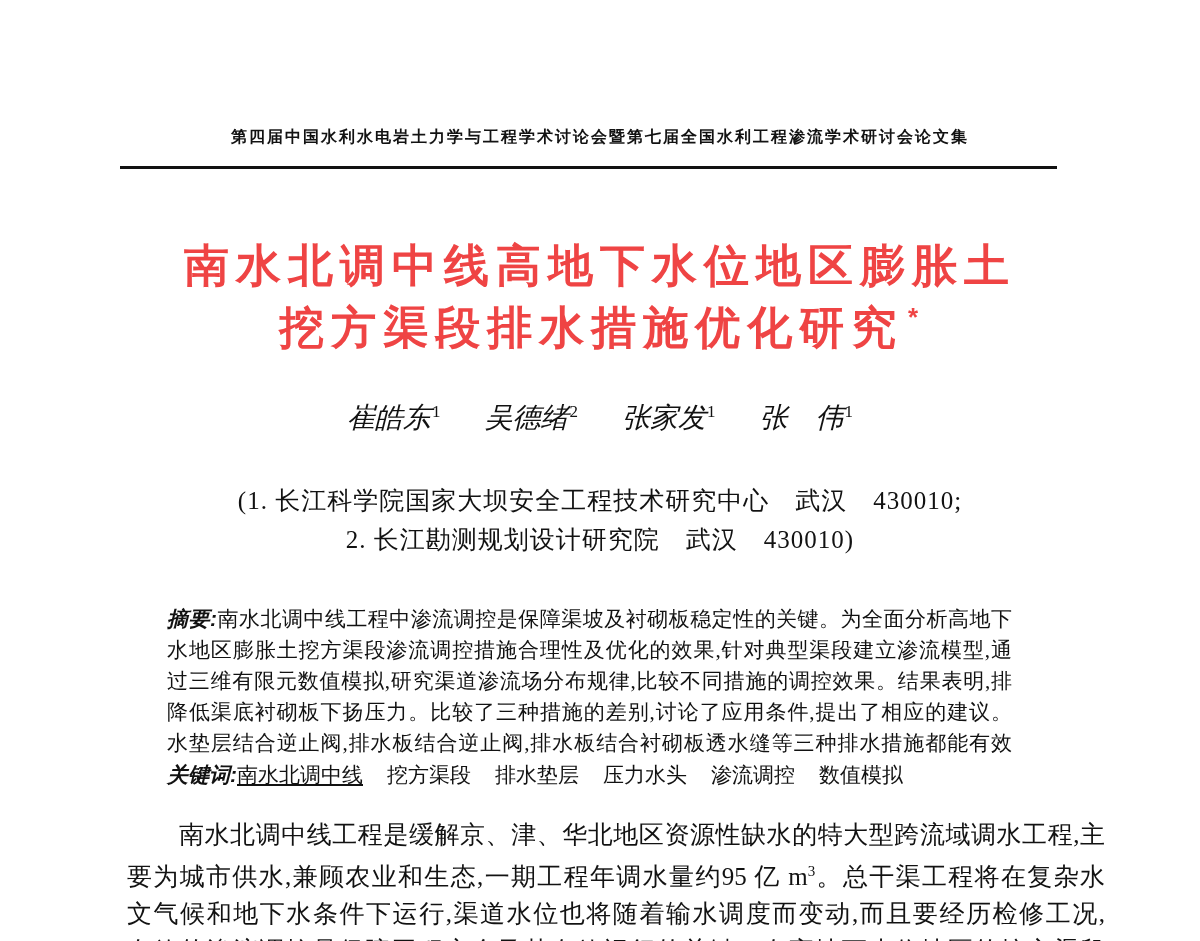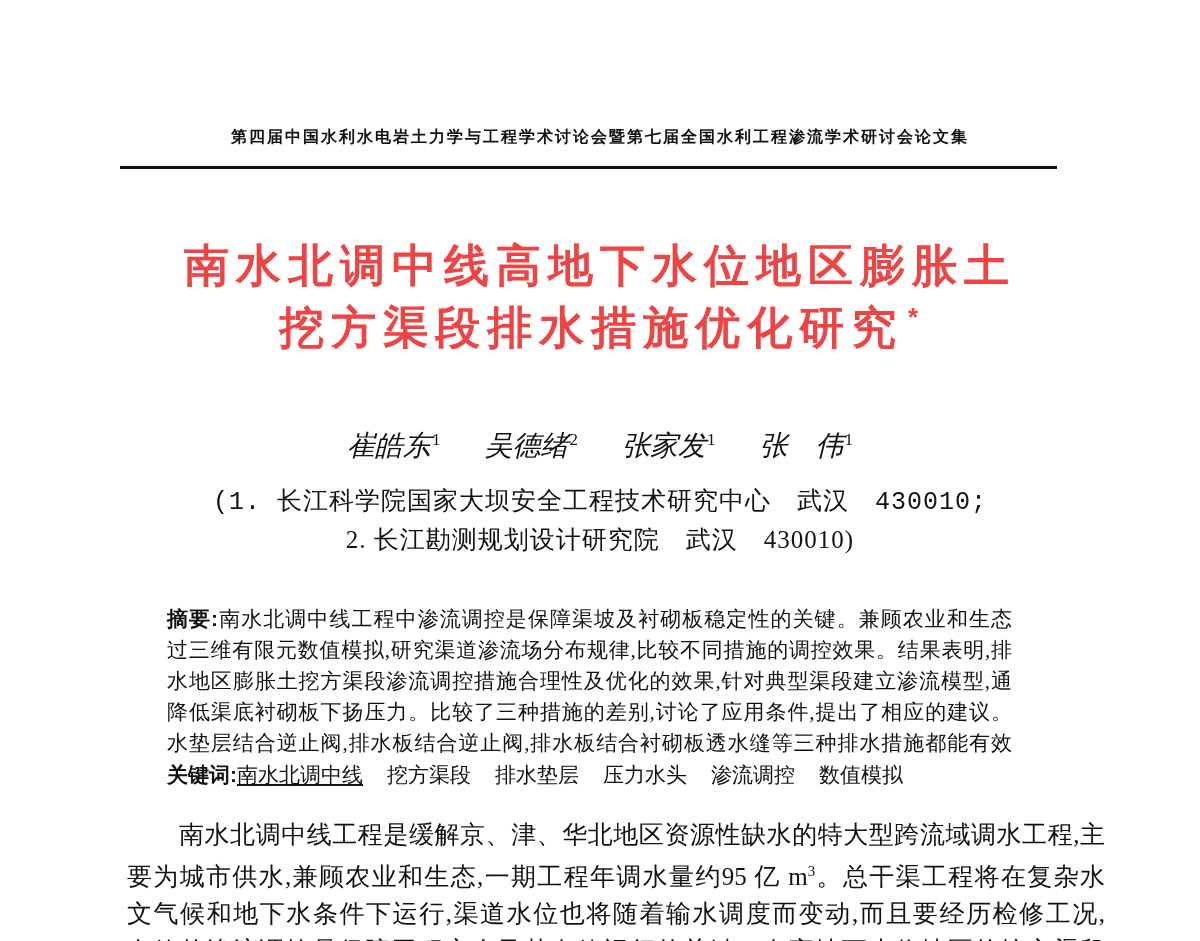--- a/index.html
+++ b/index.html
@@ -57,56 +57,56 @@
   
   .authors {
     position: absolute;
     top: 399px; left: 0; width: 100%;
     display: flex;
     justify-content: center;
     gap: 44px;
     font-size: 28px;
     font-style: italic;
     white-space: nowrap;
-    margin-top: 28px;
   }
   .author sup {
     font-style: normal;
     font-size: 17px;
     vertical-align: 10px;
     margin-left: 1px;
   }
 
   
   .affil {
     position: absolute;
     left: 0; width: 100%;
     text-align: center;
     font-size: 25px;
     letter-spacing: 1px;
     white-space: nowrap;
   }
-  .affil.a1 { top: 484px; font-family: Liberation Mono, monospace; }
+  .affil.a1 { top: 484px; }
   .affil.a2 { top: 523px; }
 
   
   .abstract {
     position: absolute;
     top: 603px; left: 167px; width: 845px;
     font-size: 21px;
     line-height: 31px;
   }
   .ab-line {
     text-align: justify;
     text-align-last: justify;
     text-justify: inter-character;
   }
   .ab-label {
     font-family: "Liberation Sans", sans-serif;
     font-weight: 700;
+    font-style: italic;
   }
   .kw-line { display: flex; align-items: baseline; white-space: nowrap; }
   .kw { margin-left: 24px; }
   .kw.first { margin-left: 0; text-decoration: underline; }
 
   
   .bodytext {
     position: absolute;
     top: 816px; left: 127px; width: 978px;
     font-size: 25px;
@@ -140,23 +140,23 @@
     <span class="author"><span>崔皓东</span><sup>1</sup></span>
     <span class="author"><span>吴德绪</span><sup>2</sup></span>
     <span class="author"><span>张家发</span><sup>1</sup></span>
     <span class="author"><span>张　伟</span><sup>1</sup></span>
   </div>
 
   <div class="affil a1">(1. 长江科学院国家大坝安全工程技术研究中心　武汉　430010;</div>
   <div class="affil a2">2. 长江勘测规划设计研究院　武汉　430010)</div>
 
   <div class="abstract">
-    <div class="ab-line"><span class="ab-label">摘要:</span><span>南水北调中线工程中渗流调控是保障渠坡及衬砌板稳定性的关键。兼顾农业和生态</span></div>
+    <div class="ab-line"><span class="ab-label">摘要:</span><span>南水北调中线工程中渗流调控是保障渠坡及衬砌板稳定性的关键。为全面分析高地下</span></div>
+    <div class="ab-line">水地区膨胀土挖方渠段渗流调控措施合理性及优化的效果,针对典型渠段建立渗流模型,通</div>
     <div class="ab-line">过三维有限元数值模拟,研究渠道渗流场分布规律,比较不同措施的调控效果。结果表明,排</div>
-    <div class="ab-line">水地区膨胀土挖方渠段渗流调控措施合理性及优化的效果,针对典型渠段建立渗流模型,通</div>
     <div class="ab-line">降低渠底衬砌板下扬压力。比较了三种措施的差别,讨论了应用条件,提出了相应的建议。</div>
     <div class="ab-line">水垫层结合逆止阀,排水板结合逆止阀,排水板结合衬砌板透水缝等三种排水措施都能有效</div>
     <div class="kw-line">
       <span class="ab-label">关键词:</span>
       <span class="kw first">南水北调中线</span>
       <span class="kw">挖方渠段</span>
       <span class="kw">排水垫层</span>
       <span class="kw">压力水头</span>
       <span class="kw">渗流调控</span>
       <span class="kw">数值模拟</span>

